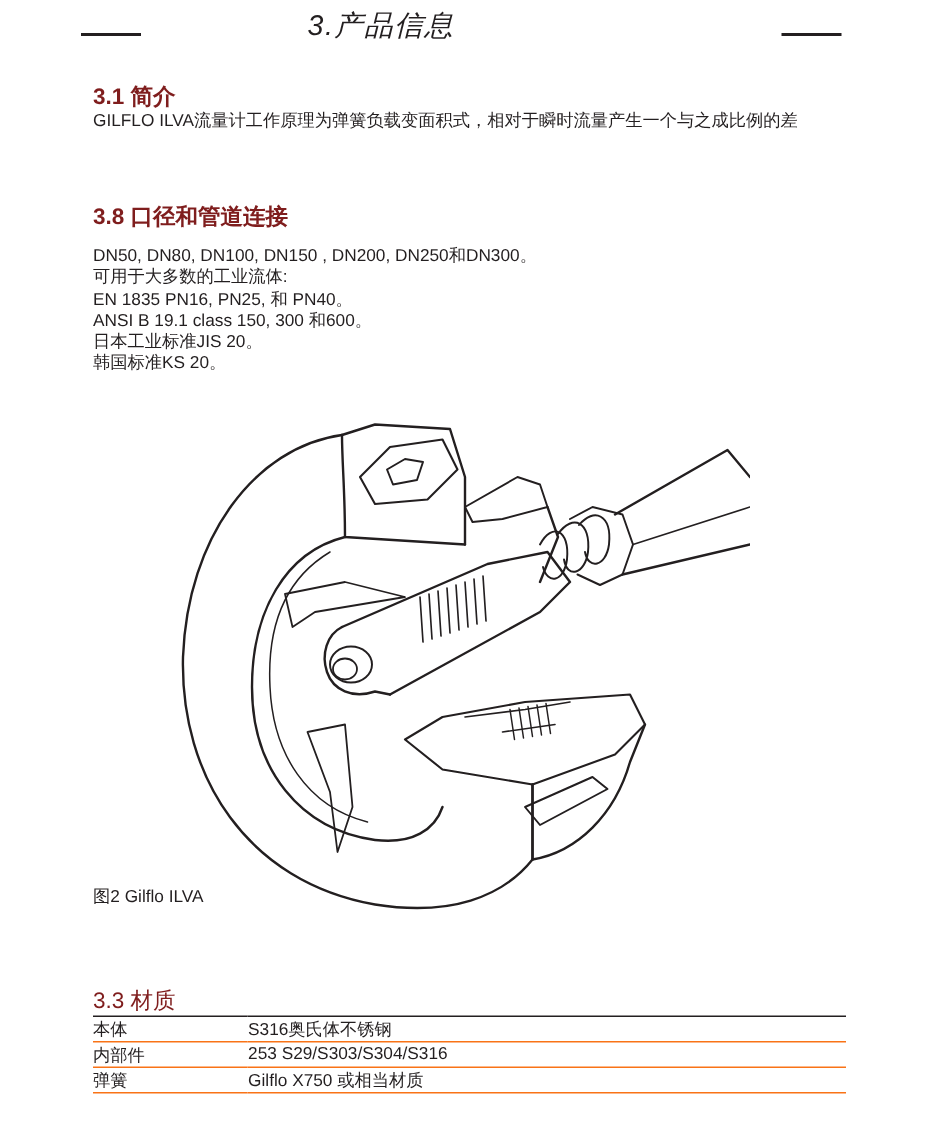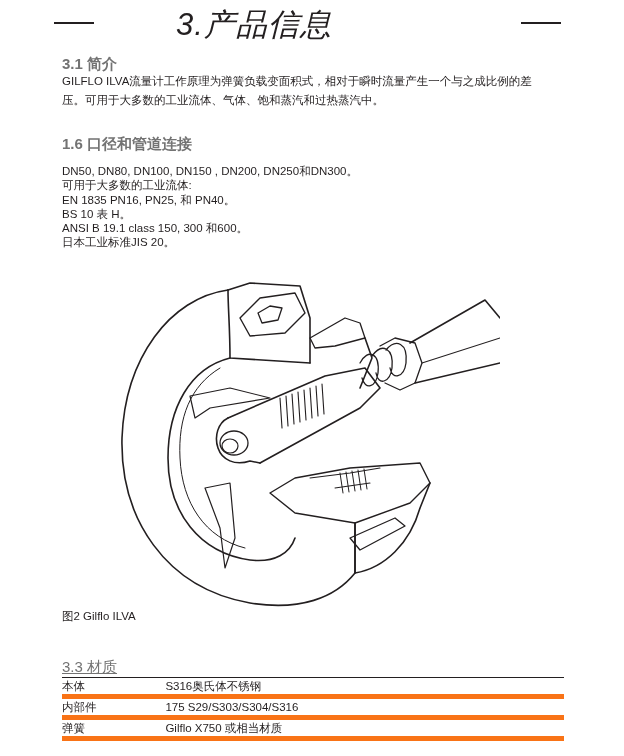--- a/index.html
+++ b/index.html
@@ -2,53 +2,52 @@
 <html><head>
   <meta charset="utf-8">
   <style>
     html, body { margin:0; padding:0; background:#ffffff; }
     body { width:624px; height:756px; position:relative; overflow:hidden;
            font-family:"Liberation Sans","DejaVu Sans",sans-serif; color:#231f20; }
     .hdr-line { position:absolute; top:22px; height:2px; background:#231f20; }
     .hdr-line.left { left:54px; width:40px; }
     .hdr-line.right { left:521px; width:40px; }
     .page-title { position:absolute; left:0; width:508px; top:4px; text-align:center;
-                  font-size:31px; font-style:italic; letter-spacing:1px; }
-    .sec-h { position:absolute; left:62px; font-size:15px; font-weight:bold; color:#737373; }
+                  font-size:19px; font-style:italic; letter-spacing:1px; }
+    .sec-h { position:absolute; left:62px; font-size:15px; font-weight:bold; color:#7f1d1d; }
     .para { position:absolute; left:62px; font-size:11.5px; line-height:18.5px; color:#231f20; }
     .lines { position:absolute; left:62px; font-size:11.5px; line-height:14.3px; color:#231f20; }
     .lines div { white-space:nowrap; }
     .figure { position:absolute; left:110px; top:268px; width:390px; height:345px; }
-    .caption { position:absolute; left:62px; top:609px; font-size:11.5px; }
+    .caption { position:absolute; left:62px; top:590px; font-size:11.5px; }
     .mat-table { position:absolute; left:62px; top:677px; width:502px; border-collapse:collapse; }
-    .mat-table td { font-size:11.5px; height:16px; padding:0; border-bottom:5px solid #f97316; }
+    .mat-table td { font-size:11.5px; height:16px; padding:0; border-bottom:1px solid #f97316; }
     .mat-table tr:first-child td { border-top:1.5px solid #231f20; }
     .mat-table td.v { text-align:left; }
   </style>
 </head>
 <body>
 
 <div class="hdr-line left"></div>
 <div class="page-title">3.产品信息</div>
 <div class="hdr-line right"></div>
 
 <div class="sec-h" style="top:55px;">3.1 简介</div>
 <div class="para" style="top:72px;">
   <div>GILFLO ILVA流量计工作原理为弹簧负载变面积式，相对于瞬时流量产生一个与之成比例的差</div>
-  <div>压。可用于大多数的工业流体、气体、饱和蒸汽和过热蒸汽中。</div>
 </div>
 
-<div class="sec-h" style="top:135px;">1.6 口径和管道连接</div>
+<div class="sec-h" style="top:135px;">3.8 口径和管道连接</div>
 <div class="lines" style="top:164px;">
   <div>DN50, DN80, DN100, DN150 , DN200, DN250和DN300。</div>
   <div>可用于大多数的工业流体:</div>
   <div>EN 1835 PN16, PN25, 和 PN40。</div>
-  <div>BS 10 表 H。</div>
   <div>ANSI B 19.1 class 150, 300 和600。</div>
   <div>日本工业标准JIS 20。</div>
+  <div>韩国标准KS 20。</div>
 </div>
 
 <div class="figure">
   <svg width="390" height="345" viewBox="0 0 390 345" fill="none" stroke="#231f20" stroke-width="1.6" stroke-linejoin="round" stroke-linecap="round">
 
     <path d="M118 22 C60 30 15 90 12 170 C10 250 55 320 140 335 C190 343 225 330 245 305 L245 255"></path>
     <path d="M118 22 L140 15 L190 18 L200 50 L200 95"></path>
     <path d="M118 22 C118 40 120 60 120 90 L200 95"></path>
 
     <path d="M130 50 L150 30 L185 25 L195 45 L175 65 L140 68 Z" stroke-width="1.4"></path>
@@ -84,29 +83,29 @@
     <path d="M230 205 L233 225 M236 204 L239 224 M242 203 L245 223 M248 202 L251 222 M254 201 L257 221" stroke-width="1"></path>
 
     <path d="M240 270 L285 250 L295 258 L250 282 Z" stroke-width="1.3"></path>
     <path d="M245 305 C275 300 300 275 310 240 L320 215"></path>
     <path d="M245 255 L245 305"></path>
   </svg>
 </div>
 
 <div class="caption">图2  Gilflo ILVA</div>
 
-<div class="sec-h" style="top:658px; font-weight:normal; font-size:15px;text-decoration:underline;">3.3 材质</div>
+<div class="sec-h" style="top:658px; font-weight:normal; font-size:15px;">3.3 材质</div>
 <table class="mat-table">
   <tbody>
       <tr>
     <td>本体</td>
     <td class="v">S316奥氏体不锈钢</td>
   </tr>
   <tr>
     <td>内部件</td>
-    <td class="v">175 S29/S303/S304/S316</td>
+    <td class="v">253 S29/S303/S304/S316</td>
   </tr>
   <tr>
     <td>弹簧</td>
     <td class="v">Gilflo X750 或相当材质</td>
   </tr>
 </tbody>
   </table>
 
 </body></html>

